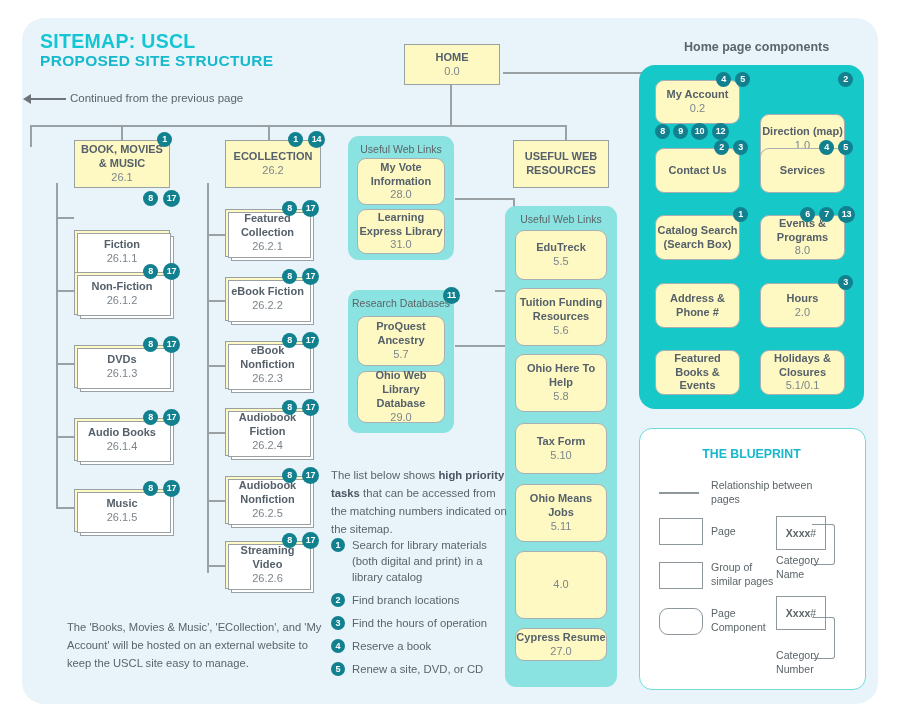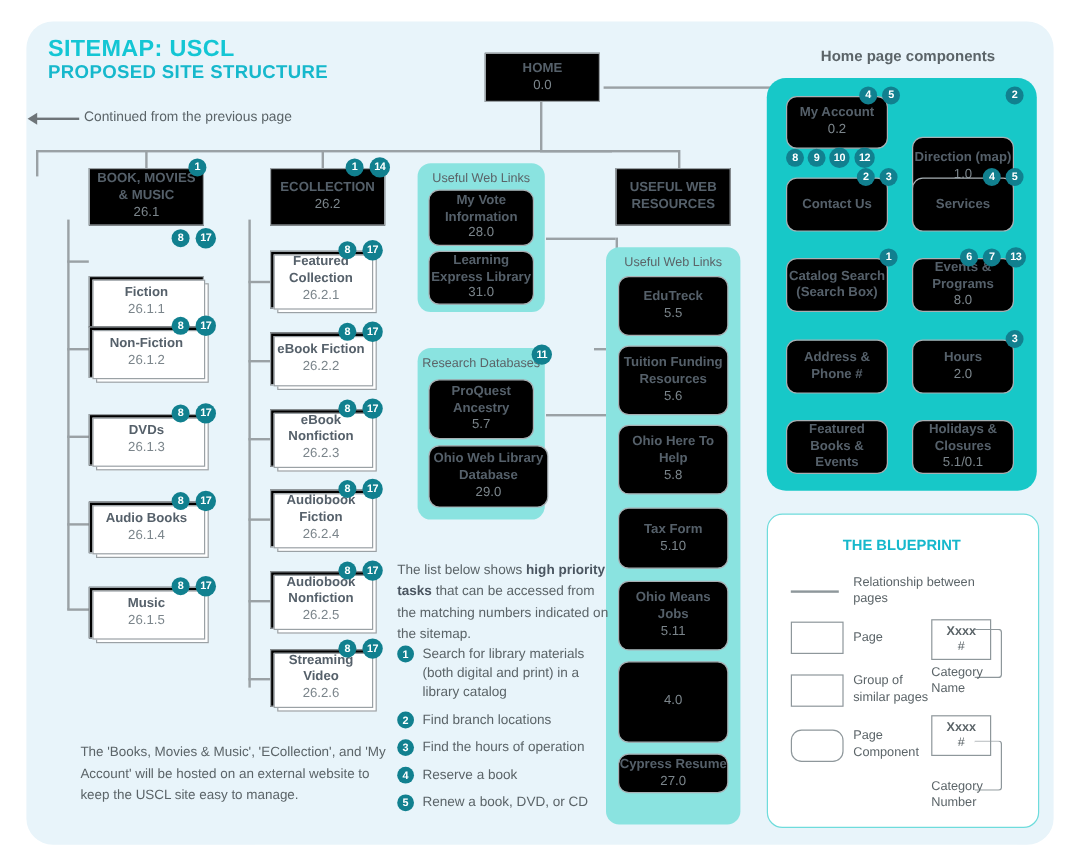--- a/index.html
+++ b/index.html
@@ -20,21 +20,21 @@
   .contarrow:before{content:"";position:absolute;left:-7px;top:-4px;
        border-top:5px solid transparent;border-bottom:5px solid transparent;
        border-right:8px solid #6e7478;}
 
   
   .ln{position:absolute;background:#9aa1a5;}
   .lnh{height:2px;}
   .lnv{width:2px;}
 
   
-  .pbox{position:absolute;background:#000000;border:1.6px solid #9aa1a5;
+  .pbox{position:absolute;background:#fef9c3;border:1.6px solid #9aa1a5;
         box-sizing:border-box;display:flex;flex-direction:column;
         align-items:center;justify-content:center;text-align:center;
         font-size:11px;line-height:1.27;color:#5b6468;}
   .pbox .nm{font-weight:bold;color:#55606a;}
   .pbox .no{color:#7b858b;}
   .stack:before{content:"";position:absolute;left:5px;top:5px;right:-5px;bottom:-5px;
         background:#fff;border:1.6px solid #9aa1a5;z-index:-2;}
   .stack:after{content:"";position:absolute;left:2px;top:2px;right:-2px;bottom:-2px;
         background:#fff;border:1.6px solid #9aa1a5;z-index:-1;}
   .stack{z-index:1;}
@@ -70,21 +70,21 @@
   .lgtitle{position:absolute;left:0;right:0;text-align:center;font-size:12.3px;
         font-weight:bold;color:#16b8cc;line-height:1.33;}
   .lgtxt{position:absolute;font-size:10.6px;line-height:1.35;color:#5b6468;}
   .lgline{position:absolute;height:2px;background:#8e979b;}
   .lgpage{position:absolute;border:1.5px solid #8e979b;background:#fff;}
   .lgstack{position:absolute;border:1.5px solid #8e979b;background:#fff;}
   .lgstack:before{content:"";position:absolute;left:4px;top:4px;right:-4px;bottom:-4px;
         background:#fff;border:1.5px solid #8e979b;z-index:-1;}
   .lgcomp{position:absolute;border:1.5px solid #8e979b;background:#fff;border-radius:9px;}
   .lgxbox{position:absolute;border:1.5px solid #8e979b;background:#fff;
-        display:flex;flex-direction:column;align-items:center;justify-content:center;
+        display:flex;flex-direction:row;align-items:center;justify-content:center;
         font-size:10.5px;line-height:1.2;color:#5b6468;}
   .lgxbox .xb{font-weight:bold;}
   .lgbr{position:absolute;border:1.5px solid #8e979b;border-left:none;background:transparent;}
 </style>
 </head>
 <body>
 
 <div class="canvas"></div>
 
 <div class="title1">SITEMAP: USCL</div>
@@ -229,21 +229,21 @@
 </div>
 
 <div class="tealgrp" style="left:348px;top:290px;width:106px;height:143px;">
   <div class="glab">Research Databases</div>
 </div>
 <div class="badge w" style="left:443px;top:287px;">11</div>
 <div class="pbox comp" style="left:357px;top:316px;width:88px;height:50px;">
   <div class="nm">ProQuest Ancestry</div>
   <div class="no">5.7</div>
 </div>
-<div class="pbox comp" style="left:357px;top:371px;width:100px;height:52px;">
+<div class="pbox comp" style="left:357px;top:371px;width:88px;height:52px;">
   <div class="nm">Ohio Web Library Database</div>
   <div class="no">29.0</div>
 </div>
 
 <div class="pbox" style="left:513px;top:140px;width:96px;height:48px;padding:0 5px;">
   <div class="nm">USEFUL WEB RESOURCES</div>
 </div>
 
 <div class="tealgrp" style="left:505px;top:206px;width:112px;height:481px;border-bottom-left-radius:11px;border-bottom-right-radius:11px;">
   <div class="glab">Useful Web Links</div>
@@ -340,21 +340,21 @@
   <div class="no">5.1/0.1</div>
 </div>
 
 <div class="para" style="left:331px;top:467px;width:176px;"><span>The list below shows </span><b>high priority tasks</b><span> that can be accessed from the matching numbers indicated on the sitemap.</span></div>
 
 <div class="tasklist" style="left:331px;top:537px;width:176px;">
   <div class="task"><span class="tb">1</span><span>Search for library materials (both digital and print) in a library catalog</span></div>
   <div class="task"><span class="tb">2</span><span>Find branch locations</span></div>
   <div class="task"><span class="tb">3</span><span>Find the hours of operation</span></div>
   <div class="task"><span class="tb">4</span><span>Reserve a book</span></div>
-  <div class="task"><span class="tb">5</span><span>Renew a book, DVD, or CD</span></div>
+  <div class="task"><span class="tb">5</span><span>Renew a site, DVD, or CD</span></div>
 </div>
 
 <div class="footnote" style="left:67px;top:618px;width:262px;">The 'Books, Movies &amp; Music', 'ECollection', and 'My Account' will be hosted on an external website to keep the USCL site easy to manage.</div>
 
 <div class="legend" style="left:639px;top:428px;width:225px;height:260px;"></div>
 <div class="lgtitle" style="left:639px;top:446px;width:225px;">
   <div>THE BLUEPRINT</div>
 </div>
 
 <div class="lgline" style="left:659px;top:492px;width:40px;"></div>

